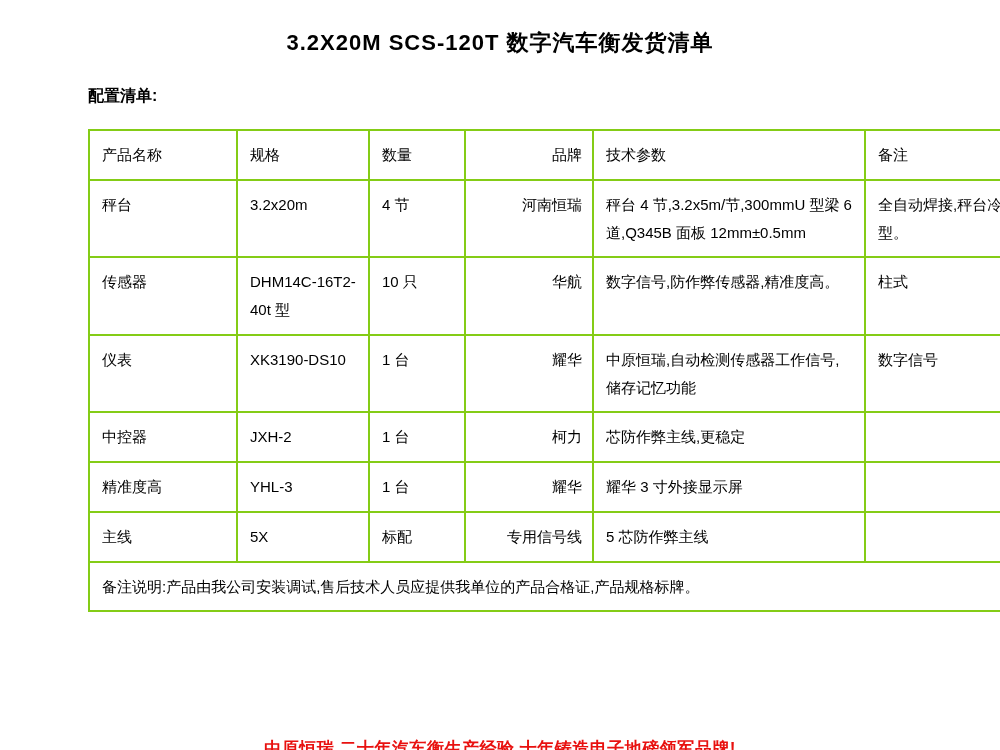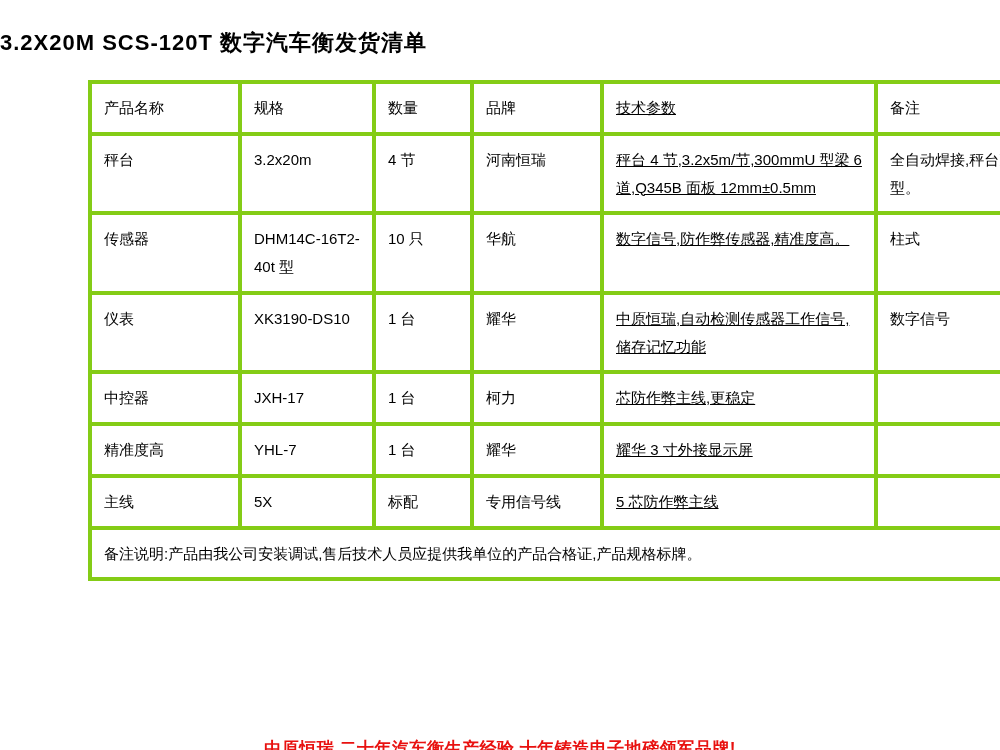--- a/index.html
+++ b/index.html
@@ -15,21 +15,21 @@
     position: relative;
     overflow: hidden;
   }
   .page {
     width: 1000px;
     height: 750px;
     position: relative;
     box-sizing: border-box;
   }
   .doc-title {
-    text-align: left;
+    text-align: center;
     font-size: 22px;
     font-weight: bold;
     letter-spacing: 1px;
     margin-top: 28px;
     margin-bottom: 0;
     font-family: "Liberation Sans", "DejaVu Sans", sans-serif;
   }
   .subtitle {
     margin-top: 28px;
     margin-left: 88px;
@@ -40,35 +40,35 @@
     margin-top: 22px;
     margin-left: 88px;
     margin-right: 88px;
   }
   table.spec {
     border-collapse: collapse;
     width: 824px;
     table-layout: fixed;
   }
   table.spec td {
-    border: 4px solid #84cc16;
+    border: 2px solid #84cc16;
     font-size: 15px;
     padding: 10px 10px 10px 12px;
     vertical-align: top;
     line-height: 1.85;
     word-wrap: break-word;
   }
   table.spec tr.header td {
     font-size: 15px;
   }
   .col1 { width: 124px; }
   .col2 { width: 108px; }
   .col3 { width: 72px; }
-  .col4 { width: 104px; }
-  .col5 { width: 248px; text-decoration: underline; }
+  .col4 { width: 104px; text-align: right; }
+  .col5 { width: 248px; }
   .col6 { width: 168px; }
   .note-row td {
     font-size: 15px;
     padding-top: 12px;
     padding-bottom: 12px;
   }
   .footer {
     position: absolute;
     left: 0;
     right: 0;
@@ -80,20 +80,21 @@
     letter-spacing: 0.5px;
   }
 </style>
 </head>
 <body>
 
 <div class="page">
 
   <div class="doc-title">3.2X20M SCS-120T 数字汽车衡发货清单</div>
 
+  <div class="subtitle">配置清单:</div>
 
   <div class="table-wrap">
     <table class="spec">
       <tbody>
         <tr class="header">
           <td class="col1">产品名称</td>
           <td class="col2">规格</td>
           <td class="col3">数量</td>
           <td class="col4">品牌</td>
           <td class="col5">技术参数</td>
@@ -122,30 +123,30 @@
           <td class="col1">仪表</td>
           <td class="col2">XK3190-DS10</td>
           <td class="col3">1 台</td>
           <td class="col4">耀华</td>
           <td class="col5">中原恒瑞,自动检测传感器工作信号,储存记忆功能</td>
           <td class="col6">数字信号</td>
         </tr>
 
         <tr>
           <td class="col1">中控器</td>
-          <td class="col2">JXH-17</td>
+          <td class="col2">JXH-2</td>
           <td class="col3">1 台</td>
           <td class="col4">柯力</td>
           <td class="col5">芯防作弊主线,更稳定</td>
           <td class="col6"></td>
         </tr>
 
         <tr>
           <td class="col1">精准度高</td>
-          <td class="col2">YHL-7</td>
+          <td class="col2">YHL-3</td>
           <td class="col3">1 台</td>
           <td class="col4">耀华</td>
           <td class="col5">耀华 3 寸外接显示屏</td>
           <td class="col6"></td>
         </tr>
 
         <tr>
           <td class="col1">主线</td>
           <td class="col2">5X</td>
           <td class="col3">标配</td>

